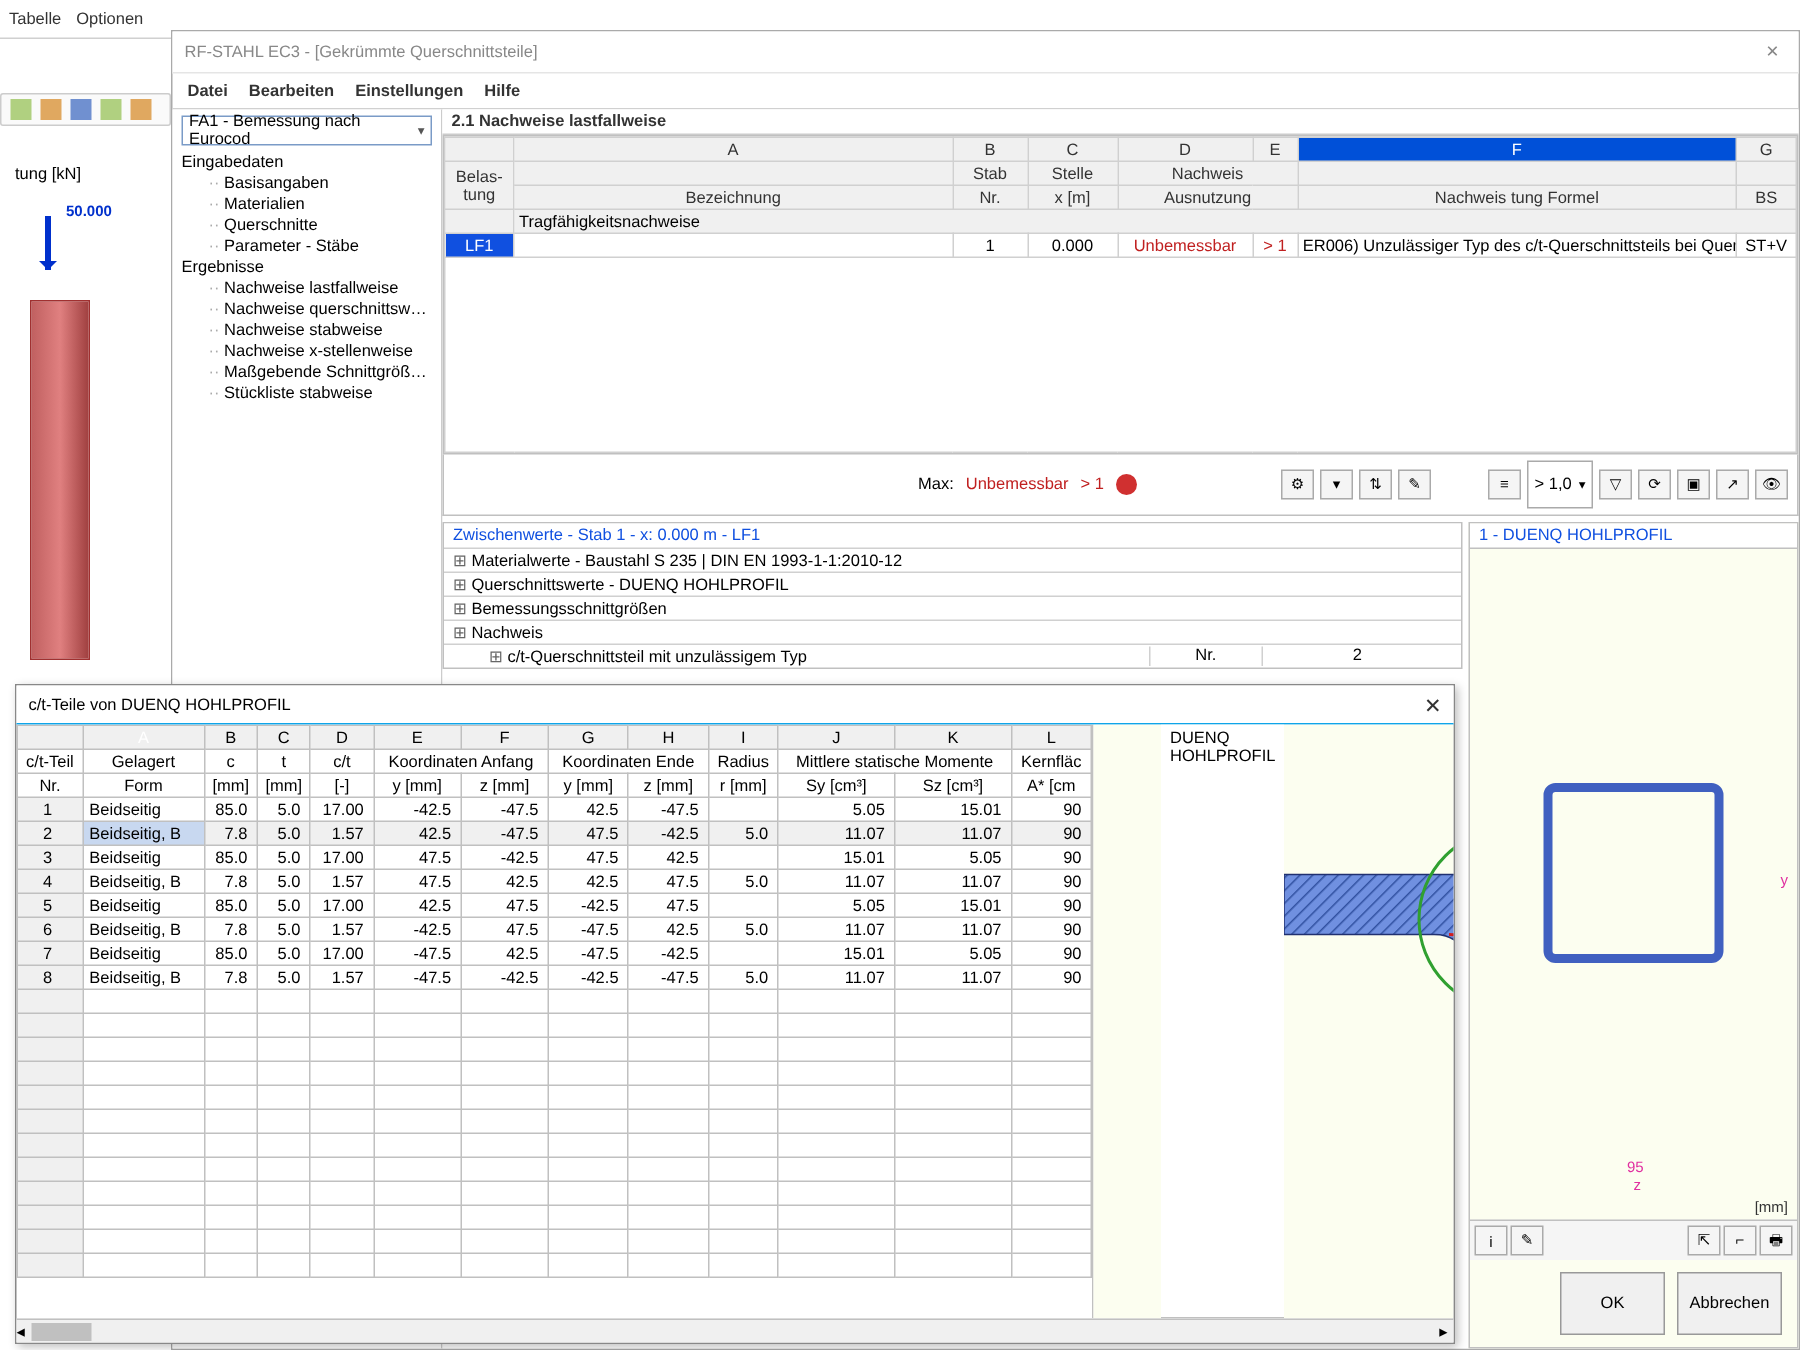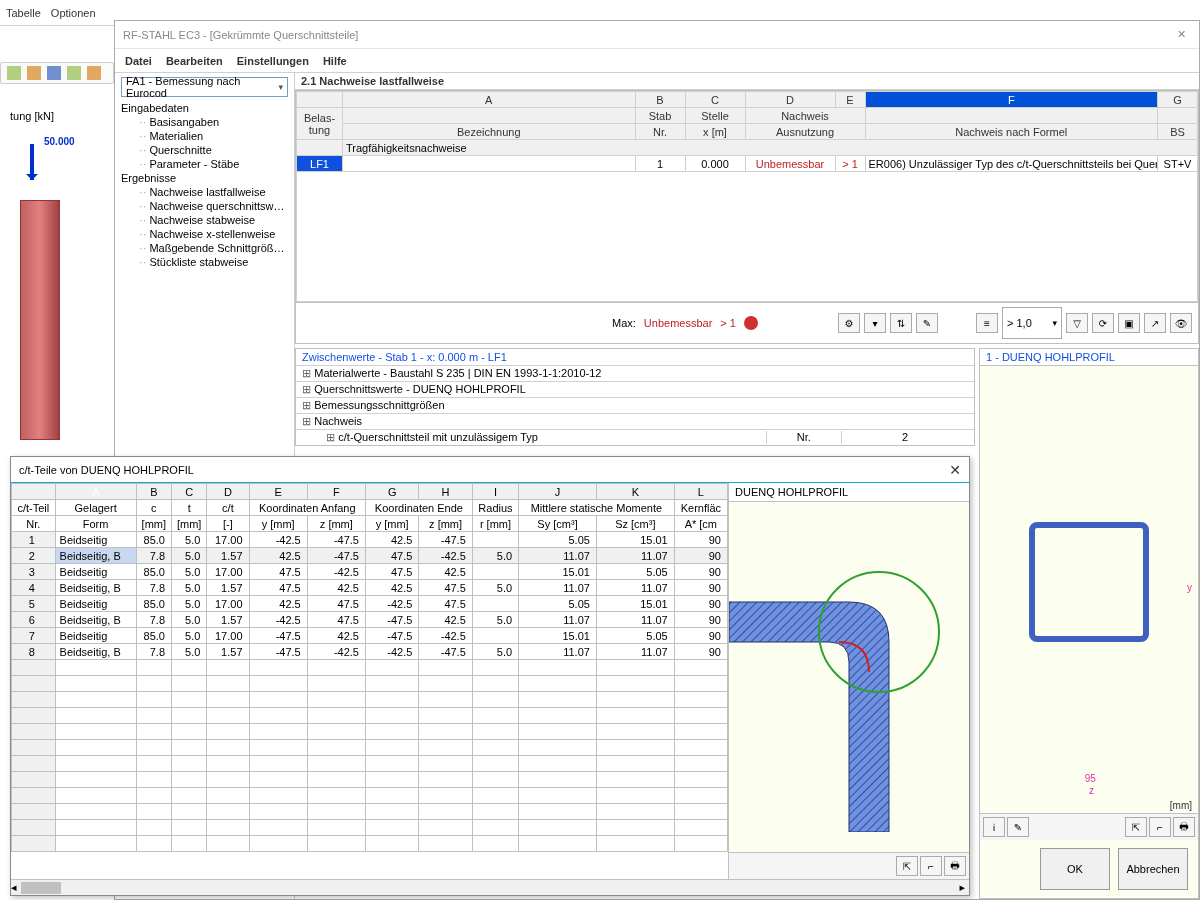--- a/index.html
+++ b/index.html
@@ -50,21 +50,21 @@
 .grid1 .rowhdr { background: #f0f0f0; }
 .grid1 .lf1 { background: #1050e0; color: #fff; }
 .grid1 .left { text-align: left; }
 .grid1 .red { color: #c02020; }
 .grid1 .body-area { height: 130px; background: #fff; }
 
 
 .summary { display: flex; align-items: center; gap: 8px; padding: 4px 6px; border: 1px solid #c0c0c0; border-top: none; }
 .summary .r { margin-left: auto; display: flex; gap: 4px; align-items: center; }
 .btn-sm { width: 22px; height: 20px; border: 1px solid #aaa; background: #f5f5f5; display: inline-flex; align-items: center; justify-content: center; font-size:10px; }
-.combo-sm { width: 60px; height: 20px; border: 1px solid #aaa; display: inline-flex; align-items: center; padding: 15px 4px; }
+.combo-sm { width: 44px; height: 20px; border: 1px solid #aaa; display: inline-flex; align-items: center; padding: 15px 4px; }
 .red-dot { width: 14px; height: 14px; border-radius: 50%; background: #d03030; display: inline-block; }
 
 
 .interm { border: 1px solid #c0c0c0; margin-top: 4px; }
 .interm .hd { background: #fff; padding: 2px 6px; color: #1050e0; }
 .interm .row { border-top: 1px solid #d0d0d0; padding: 1px 6px; display: flex; }
 .interm .row span:first-child::before { content: "⊞ "; color: #666; }
 .interm .sub { padding-left: 24px; }
 
 
@@ -91,21 +91,21 @@
 .ctt th, .ctt td { border: 1px solid #c0c0c0; padding: 1px 3px; font-weight: normal; text-align: center; height: 16px; white-space: nowrap; }
 .ctt thead tr:first-child th { background: #f0f0f0; }
 .ctt .colA { background: #0050d8; color: #fff; }
 .ctt .row-sel td { background: #f0f0f0; }
 .ctt .row-sel .cellA { background: #c8d8f0; }
 .ctt .row-no { background: #f0f0f0; }
 .ctt tbody td { text-align: right; padding-right: 6px; }
 .ctt tbody td.l { text-align: left; padding-left: 4px; }
 
 
-.dlg-prev { width: 240px; background: #fcfef0; display: flex; flex-direction: column; }
+.dlg-prev { width: 240px; background: #fcfef0; display: flex; flex-direction: row; padding-left: 45px; }
 .dlg-prev .hd { padding: 3px 6px; background: #fff; border-bottom: 1px solid #c0c0c0; }
 .dlg-prev .cv { flex: 1; position: relative; }
 .dlg-prev .tools { display: flex; gap: 2px; padding: 3px; border-top: 1px solid #c0c0c0; background: #f5f5f5; justify-content: flex-end; }
 
 
 .hscroll { height: 16px; border-top: 1px solid #c0c0c0; background: #f0f0f0; display: flex; align-items: center; }
 .hscroll .thumb { width: 40px; height: 12px; background: #c0c0c0; margin-left: 4px; }
 .hscroll .r { margin-left: auto; margin-right: 4px; }
 
 .flexrow { display: flex; }
@@ -197,21 +197,21 @@
             <th>Stelle</th>
             <th colspan="2">Nachweis</th>
             <th></th>
             <th></th>
           </tr>
           <tr>
             <th>Bezeichnung</th>
             <th>Nr.</th>
             <th>x [m]</th>
             <th colspan="2">Ausnutzung</th>
-            <th>Nachweis nach Formel</th>
+            <th>Nachweis tung Formel</th>
             <th>BS</th>
           </tr>
           <tr>
             <td class="rowhdr"></td>
             <td colspan="7" class="left" style="background:#f0f0f0">Tragfähigkeitsnachweise</td>
           </tr>
           <tr>
             <td class="lf1">LF1</td>
             <td></td>
             <td>1</td>

